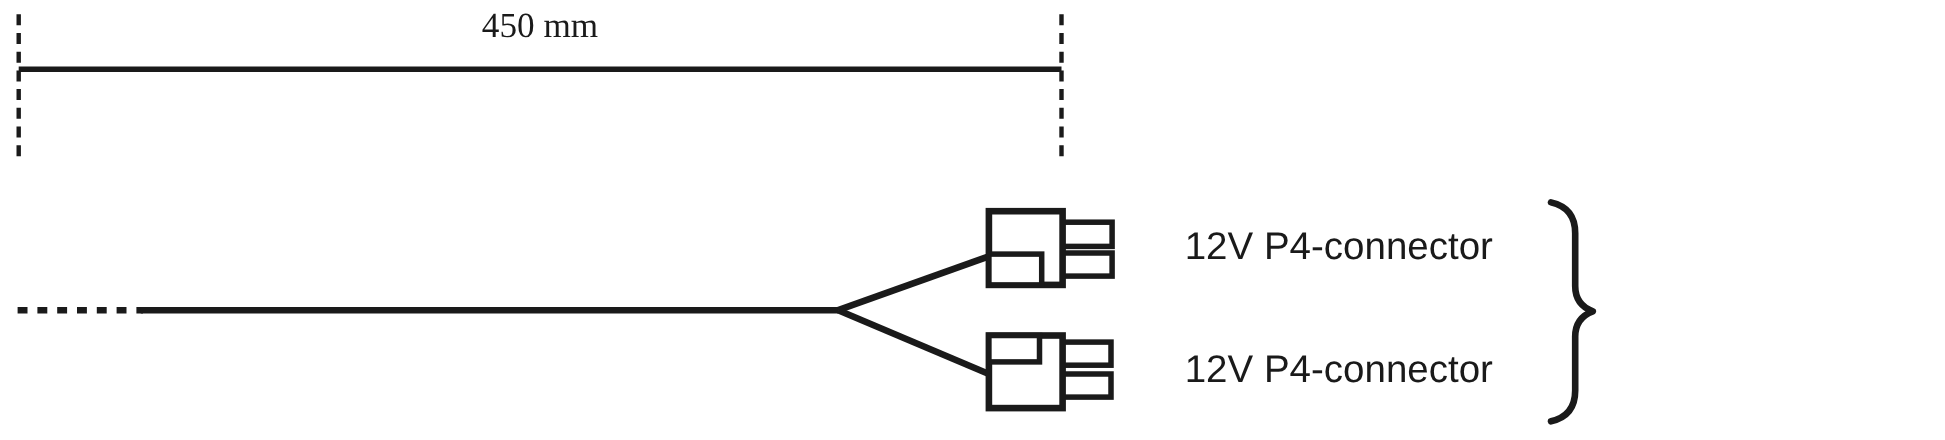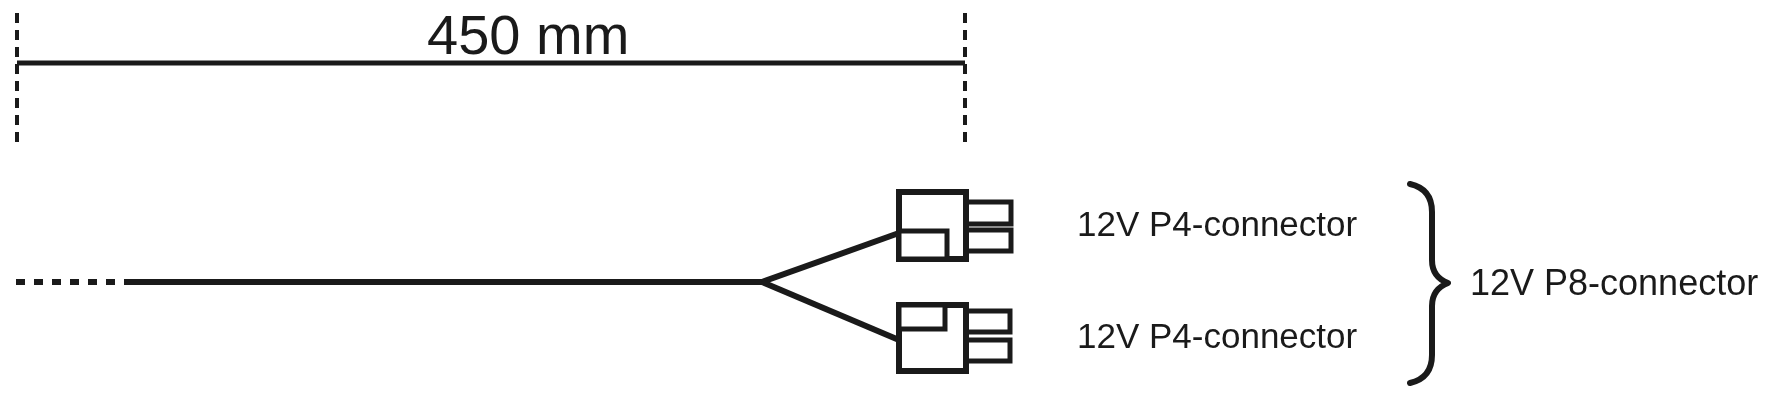--- a/index.html
+++ b/index.html
@@ -22,23 +22,24 @@
     top: 0;
   }
   .label {
     position: absolute;
     white-space: nowrap;
     line-height: 1;
     color: #1a1a1a;
     font-family: "Liberation Sans", sans-serif;
   }
   .dim-label {
-    left: 427px;
+    left: 438px;
     top: 7px;
-    font-size: 56px;
+    font-size: 32px;
+    font-family: Liberation Serif, serif;
   }
   .p4-top-label {
     left: 1077px;
     top: 206px;
     font-size: 35px;
   }
   .p4-bottom-label {
     left: 1077px;
     top: 318px;
     font-size: 35px;
@@ -91,15 +92,14 @@
                Q 1432 378 1410 383" stroke-width="6" stroke-linecap="round" stroke-linejoin="round"></path>
     </g>
   </svg>
 
   <div class="label dim-label">450 mm</div>
 
   <div class="label p4-top-label">12V P4-connector</div>
 
   <div class="label p4-bottom-label">12V P4-connector</div>
 
-  <div class="label p8-label">12V P8-connector</div>
 
 </div>
 
 </body></html>

